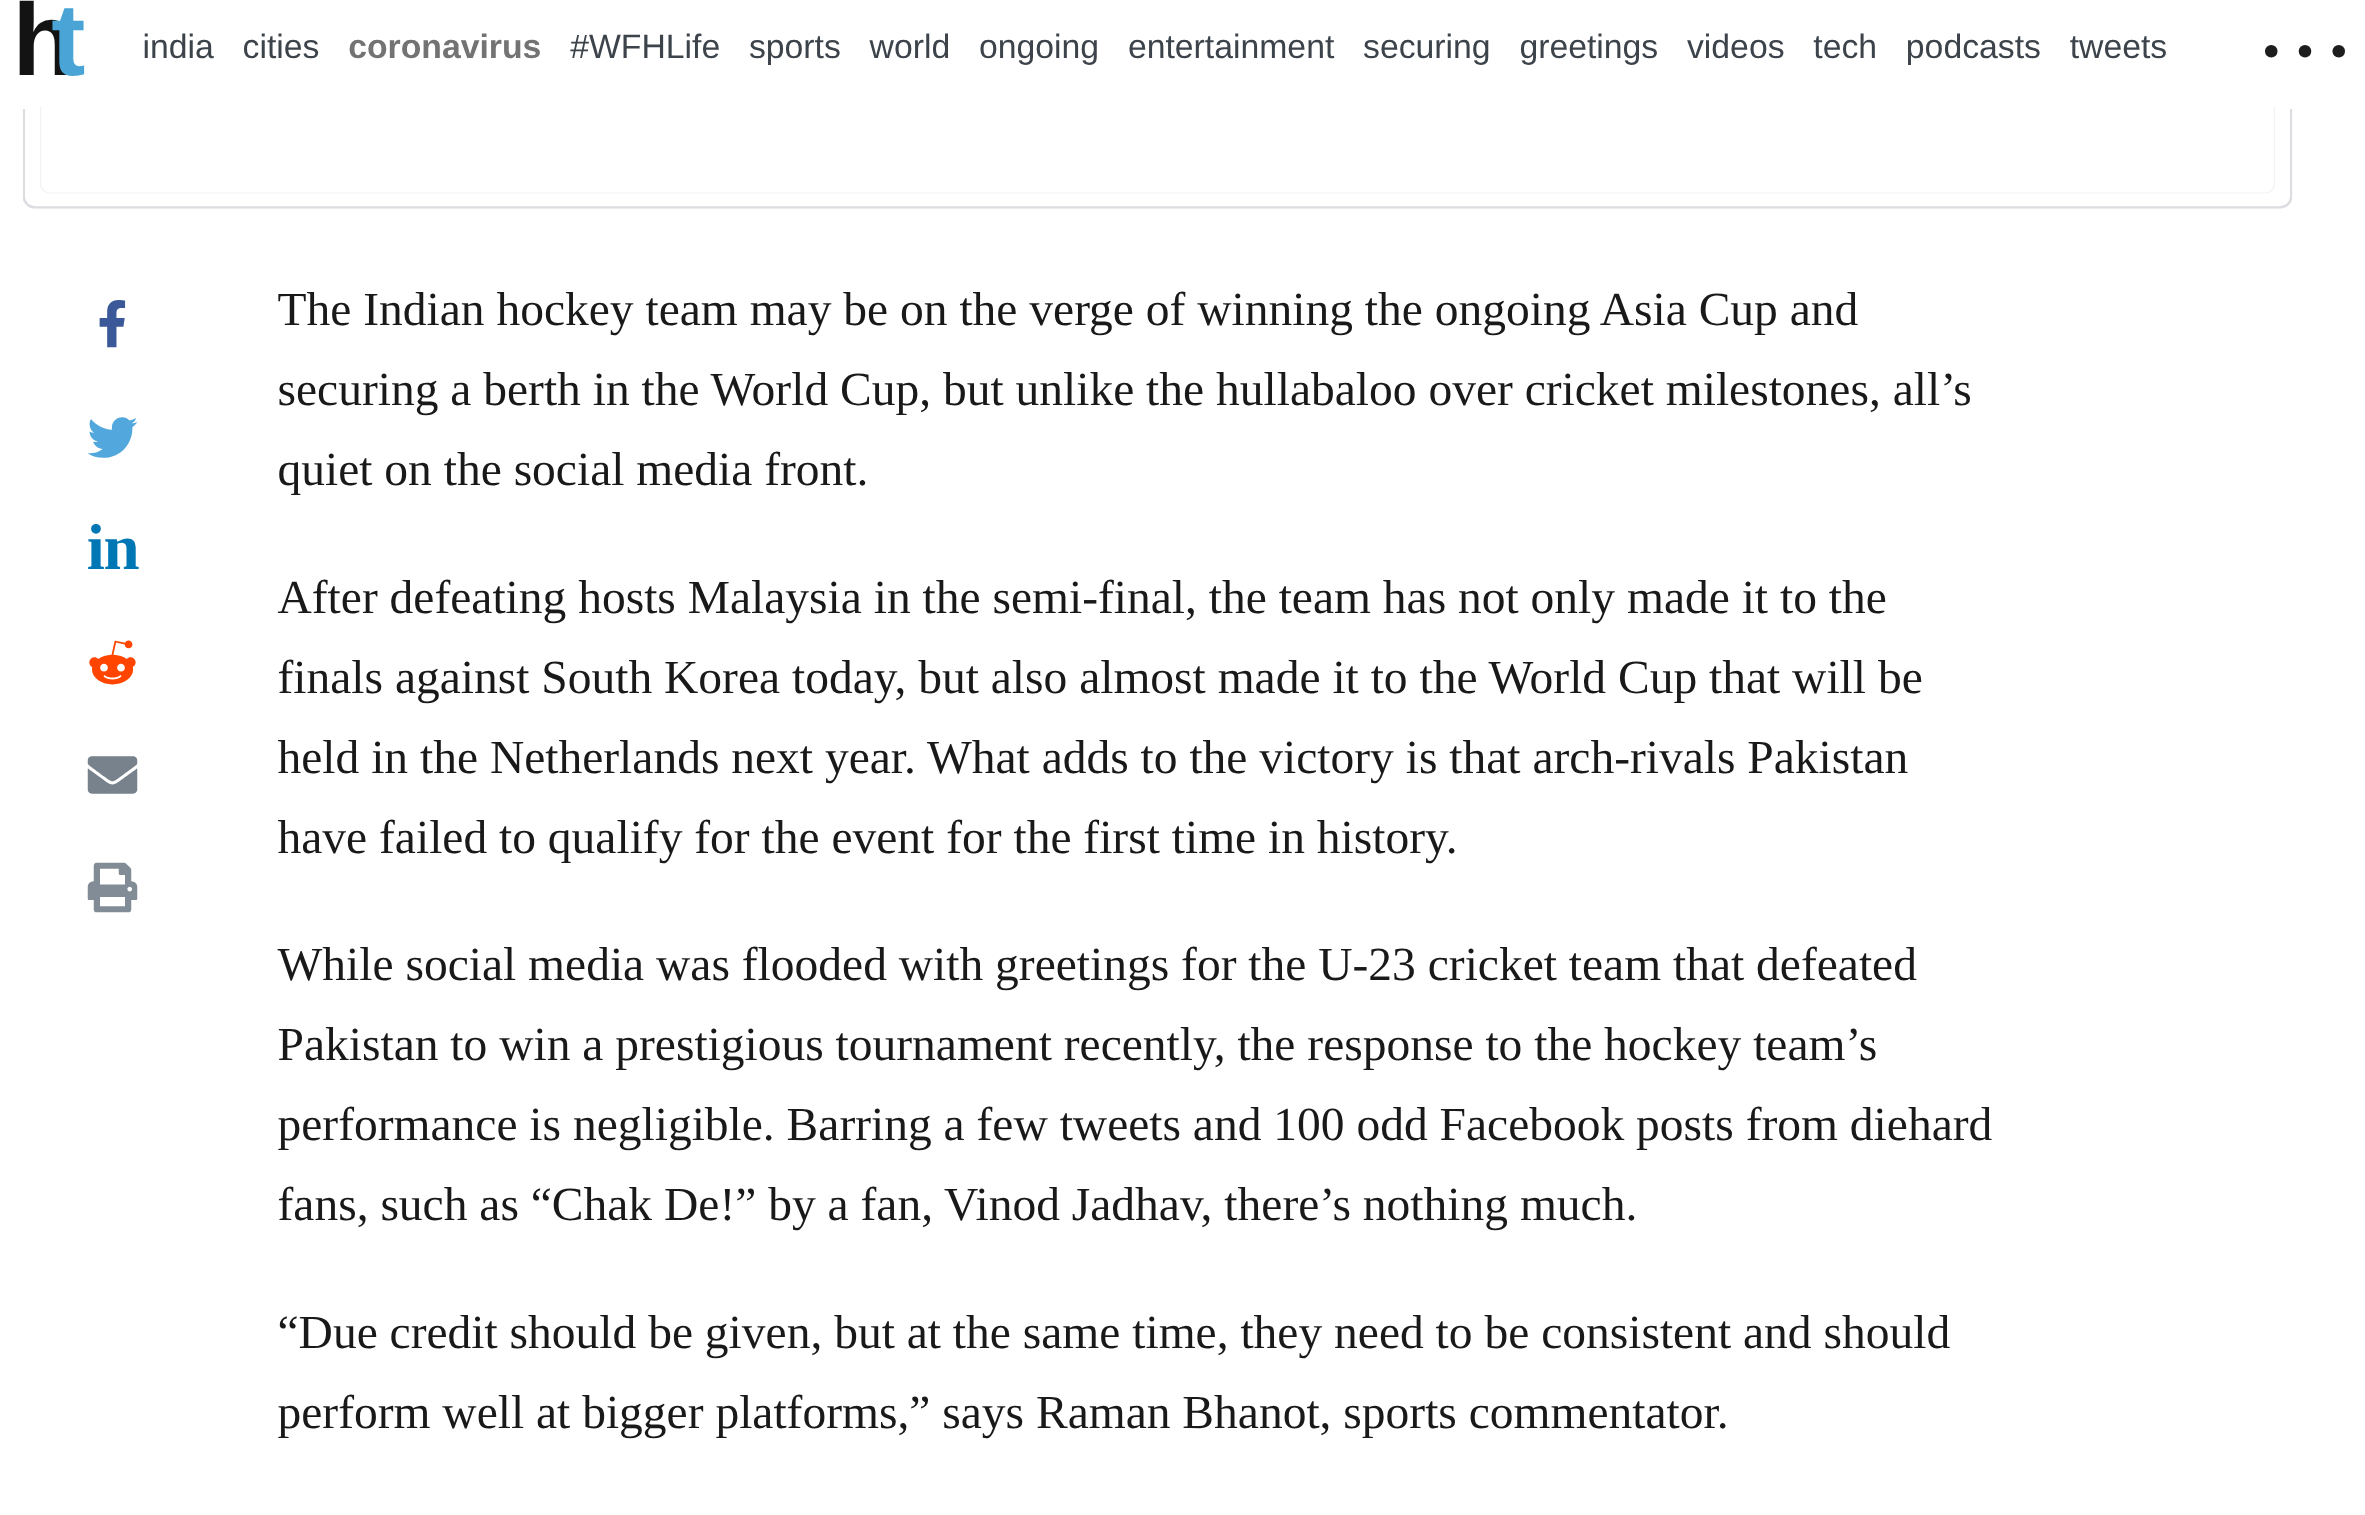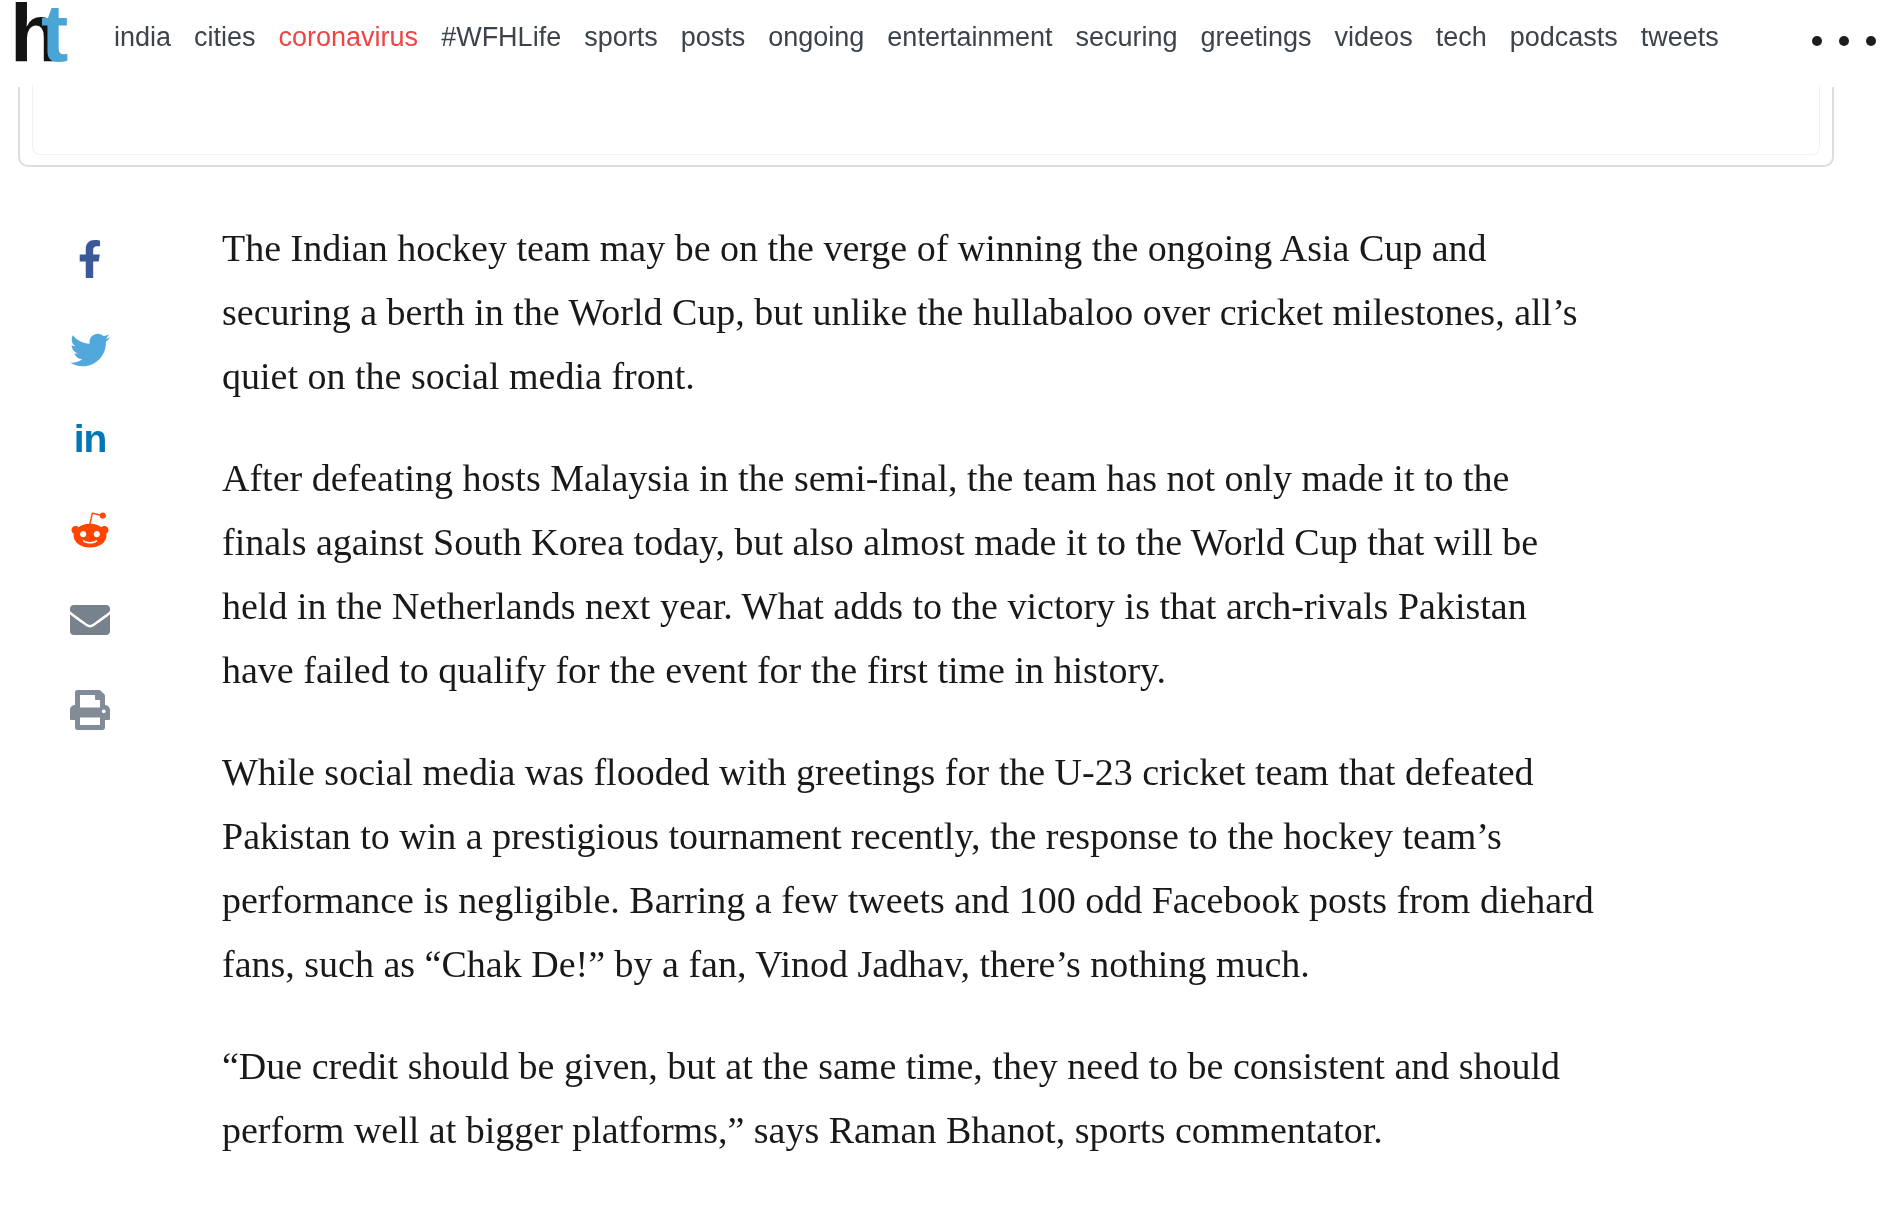--- a/index.html
+++ b/index.html
@@ -20,21 +20,21 @@
     text-decoration: none;
   }
   .logo .logo-h { color: #131313; }
   .logo .logo-t { color: #4aa5d6; margin-left: -16px; }
   .nav-items {
     position: absolute; left: 114px; top: 0; height: 74px;
     display: flex; align-items: center; gap: 23px;
     font-size: 27px; color: #3c434a;
   }
   .nav-item { cursor: pointer; white-space: nowrap; }
-  .nav-item.active { color: #ef4444; font-weight: normal; }
+  .nav-item.active { color: #737373; font-weight: bold; }
   .more-dots {
     position: absolute; left: 1812px; top: 36px;
     display: flex; gap: 17px; cursor: pointer;
   }
   .more-dots i { width: 10px; height: 10px; border-radius: 50%; background: #1d1d1d; display: block; }
 
   
   .ad-box {
     position: absolute; left: 18px; top: 87px; width: 1812px; height: 78px;
     border: 2px solid #dcdde0; border-top: none;
@@ -43,22 +43,22 @@
   .ad-box-inner {
     position: absolute; left: 12px; right: 12px; top: -2px; bottom: 10px;
     border: 1px solid #f2f2f2; border-top: none; border-radius: 0 0 8px 8px;
   }
 
   
   .share-col { position: absolute; left: 64px; top: 240px; width: 52px; }
   .share-btn { height: 90px; display: flex; justify-content: center; align-items: flex-start; cursor: pointer; }
   .share-btn svg { display: block; }
   .li-text {
-    font-family: Liberation Sans, sans-serif;
-    font-weight: bold; font-size: 39px; line-height: 38px; letter-spacing: -1px;
+    font-family: Liberation Serif, serif;
+    font-weight: bold; font-size: 52px; line-height: 38px; letter-spacing: -1px;
   }
 
   
   .article {
     position: absolute; left: 222px; top: 216px; width: 1680px;
     font-family: "Liberation Serif", serif;
     font-size: 38px; line-height: 64px; color: #191919;
   }
   .article p { margin: 0 0 38px 0; white-space: pre-line; }
 </style>
@@ -71,21 +71,21 @@
     <a class="logo">
       <span class="logo-h">h</span>
       <span class="logo-t">t</span>
     </a>
     <nav class="nav-items">
         <span class="nav-item">india</span>
         <span class="nav-item">cities</span>
         <span class="nav-item active">coronavirus</span>
         <span class="nav-item">#WFHLife</span>
         <span class="nav-item">sports</span>
-        <span class="nav-item">posts</span>
+        <span class="nav-item">world</span>
         <span class="nav-item">ongoing</span>
         <span class="nav-item">entertainment</span>
         <span class="nav-item">securing</span>
         <span class="nav-item">greetings</span>
         <span class="nav-item">videos</span>
         <span class="nav-item">tech</span>
         <span class="nav-item">podcasts</span>
         <span class="nav-item">tweets</span>
       </nav>
     <div class="more-dots">

